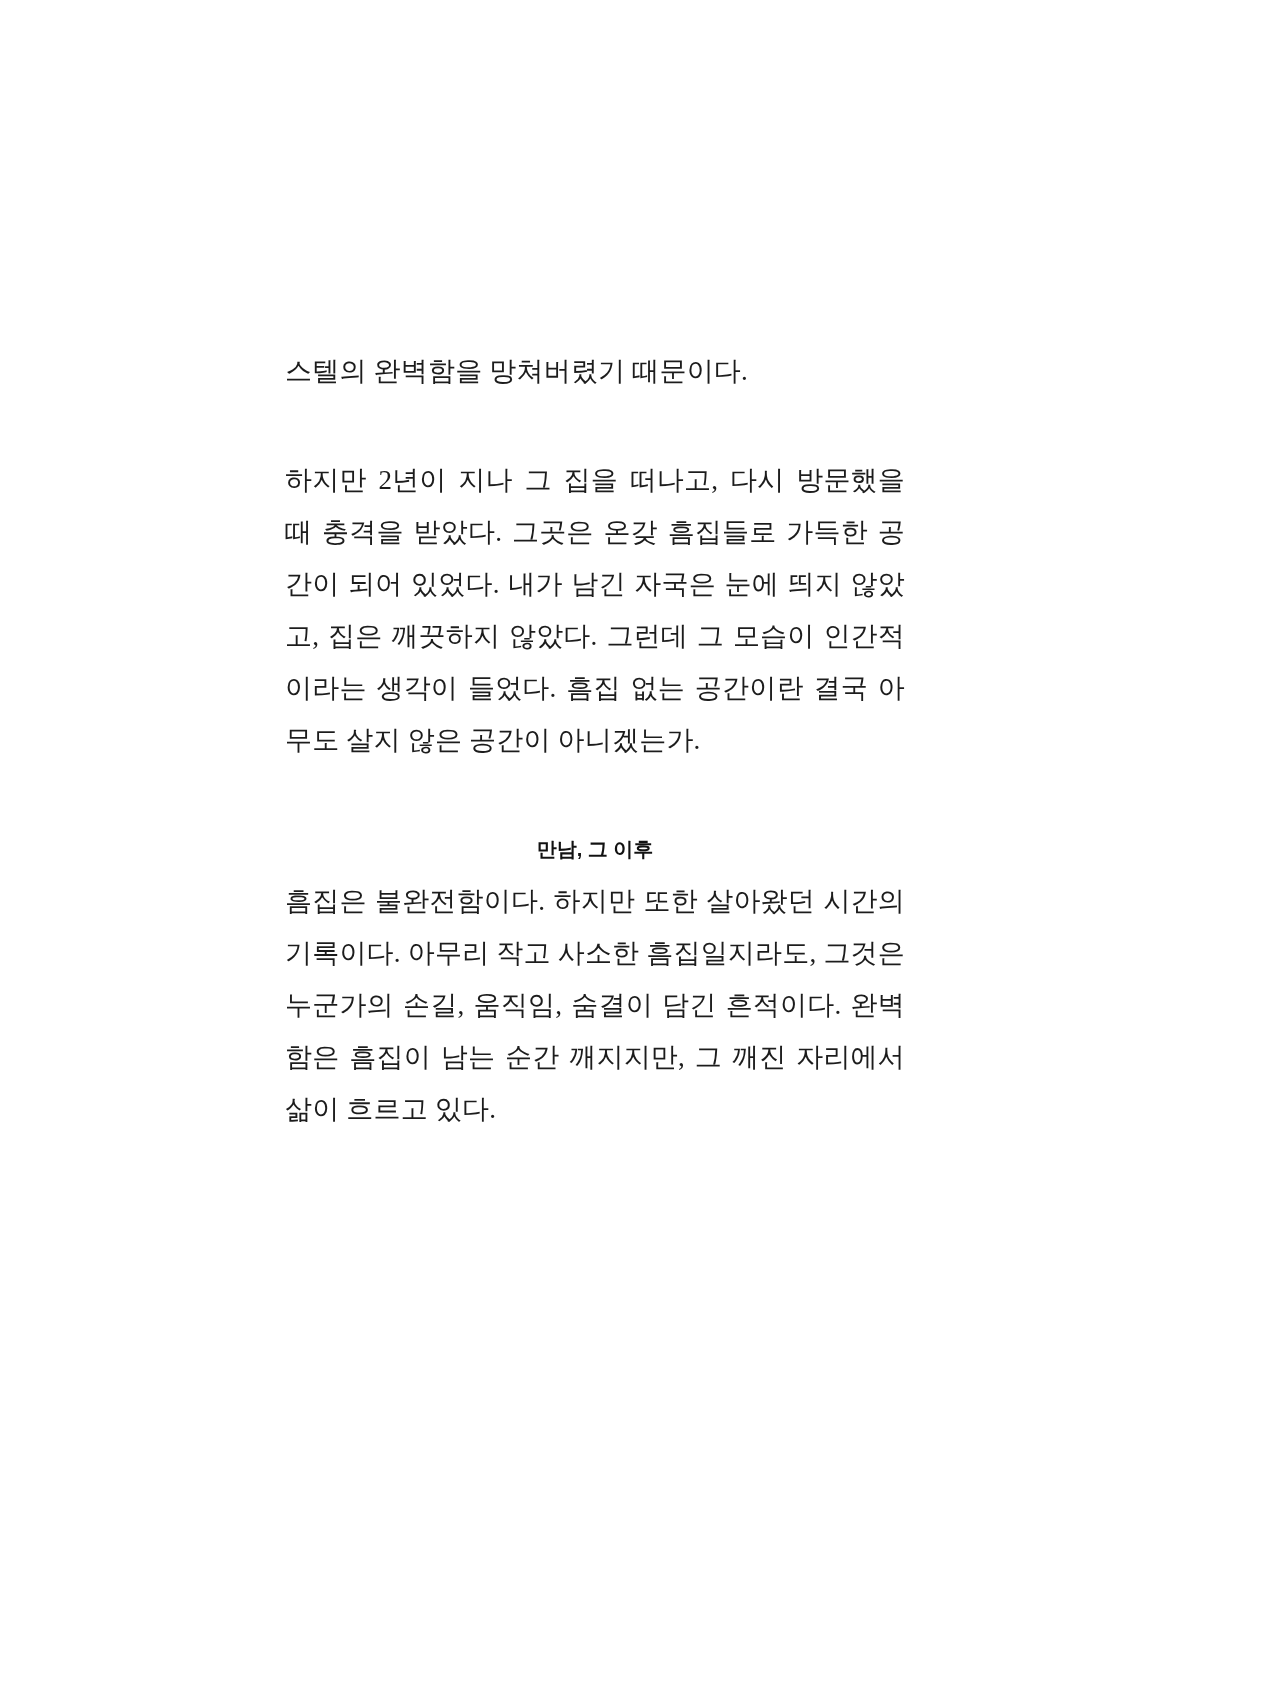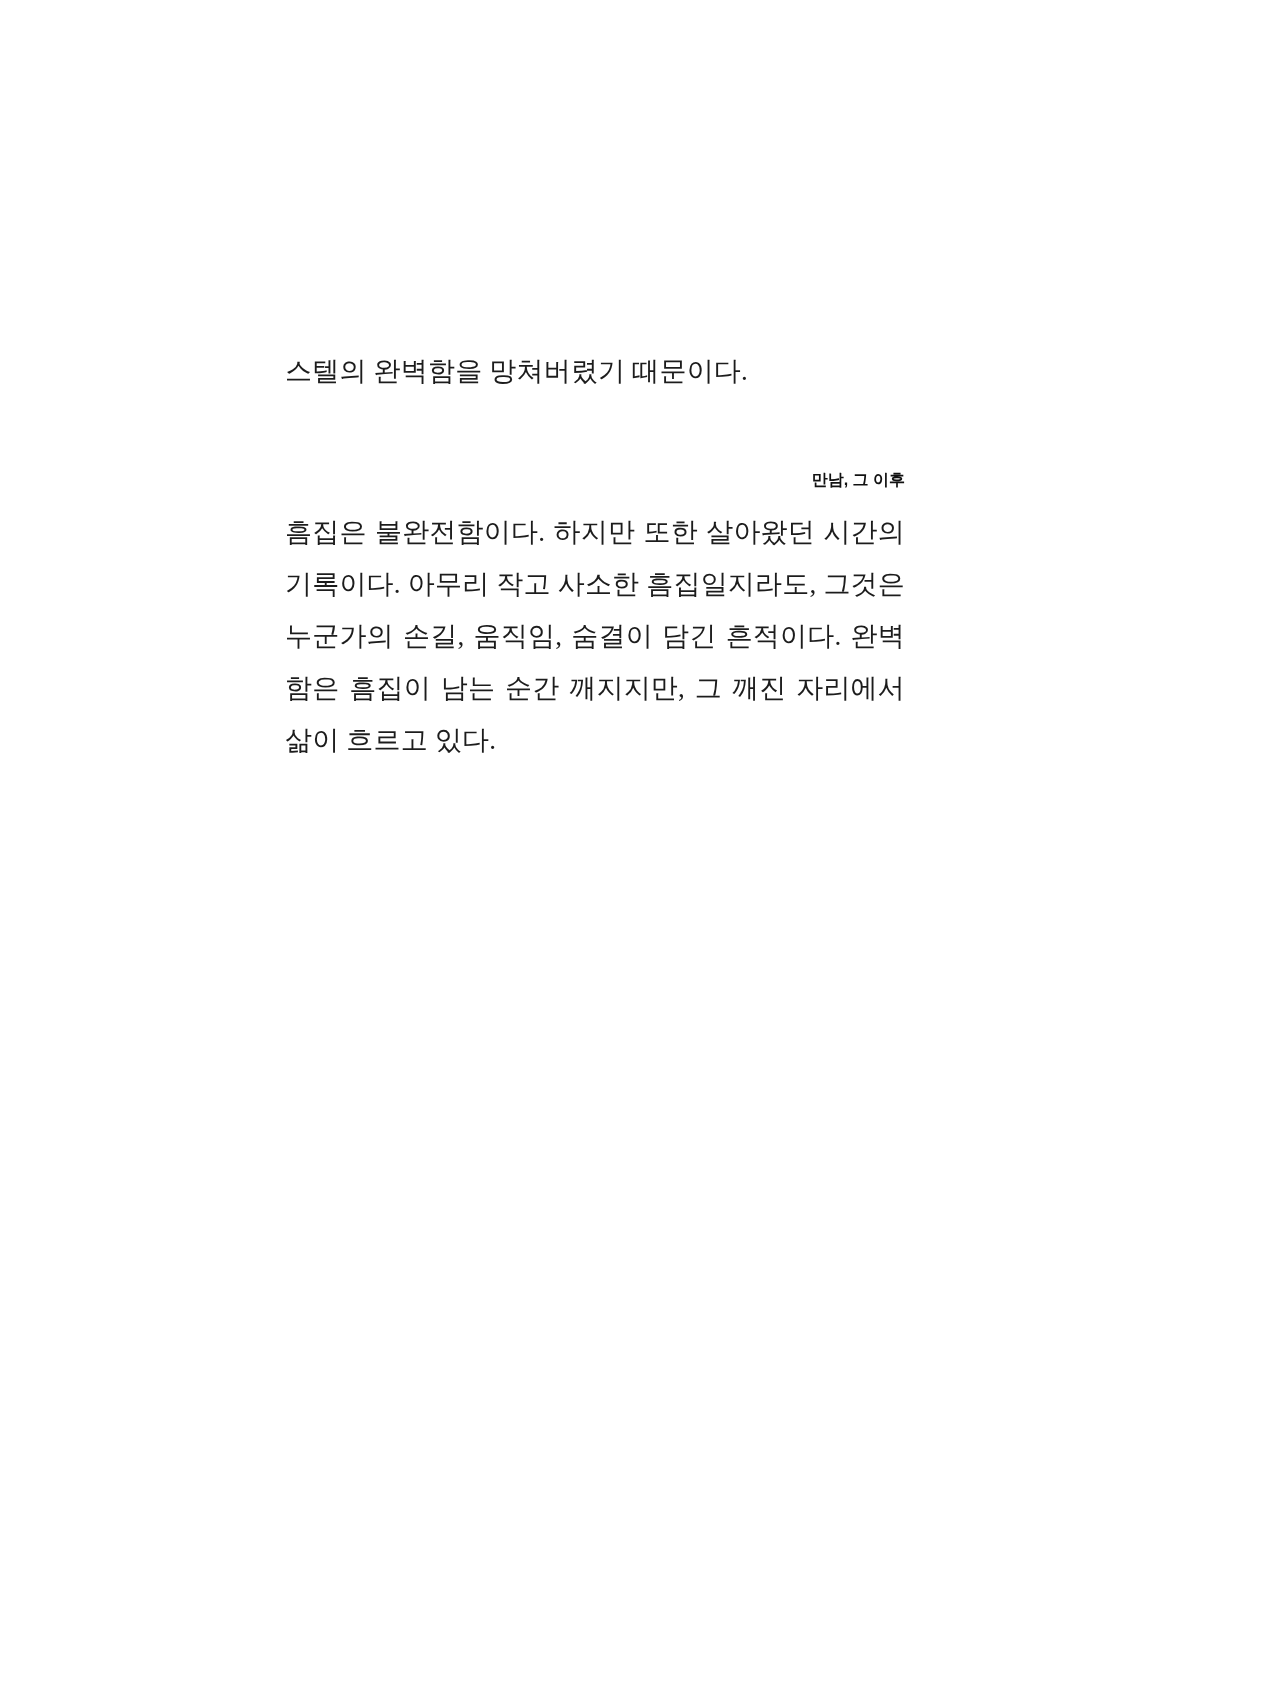--- a/index.html
+++ b/index.html
@@ -27,38 +27,39 @@
       letter-spacing: 0.2px;
       color: #1c1c1c;
       text-align: justify;
       font-weight: 400;
     }
     .body-para.last {
       margin-bottom: 0;
     }
     .section-heading {
       margin: 0;
-      font-size: 16px;
+      font-size: 20px;
       line-height: 52px;
       font-weight: 700;
       color: #111111;
       font-family: "Liberation Sans", "DejaVu Sans", sans-serif;
-      text-align: right;
+      text-align: center;
     }
     .after-heading {
       margin-top: 0;
     }
   </style>
 </head>
 <body>
 
 <main class="page">
 
   <p class="body-para">스텔의 완벽함을 망쳐버렸기 때문이다.</p>
 
+  <p class="body-para">하지만 2년이 지나 그 집을 떠나고, 다시 방문했을 때 충격을 받았다. 그곳은 온갖 흠집들로 가득한 공간이 되어 있었다. 내가 남긴 자국은 눈에 띄지 않았고, 집은 깨끗하지 않았다. 그런데 그 모습이 인간적이라는 생각이 들었다. 흠집 없는 공간이란 결국 아무도 살지 않은 공간이 아니겠는가.</p>
 
   <h2 class="section-heading">만남, 그 이후</h2>
 
 
   <p class="body-para">흠집은 불완전함이다. 하지만 또한 살아왔던 시간의 기록이다. 아무리 작고 사소한 흠집일지라도, 그것은 누군가의 손길, 움직임, 숨결이 담긴 흔적이다. 완벽함은 흠집이 남는 순간 깨지지만, 그 깨진 자리에서 삶이 흐르고 있다.</p>
 
 
 </main>
 
 </body></html>

